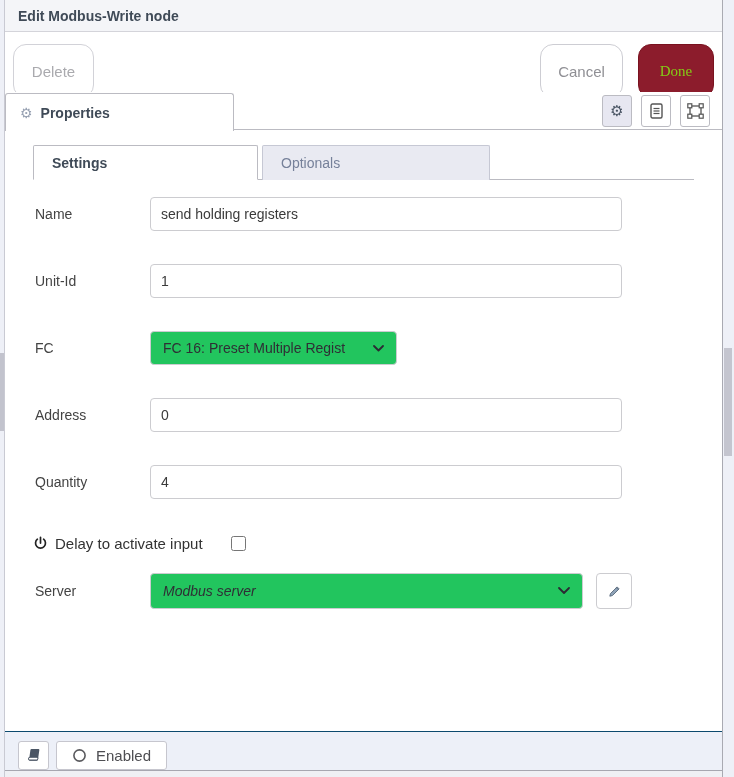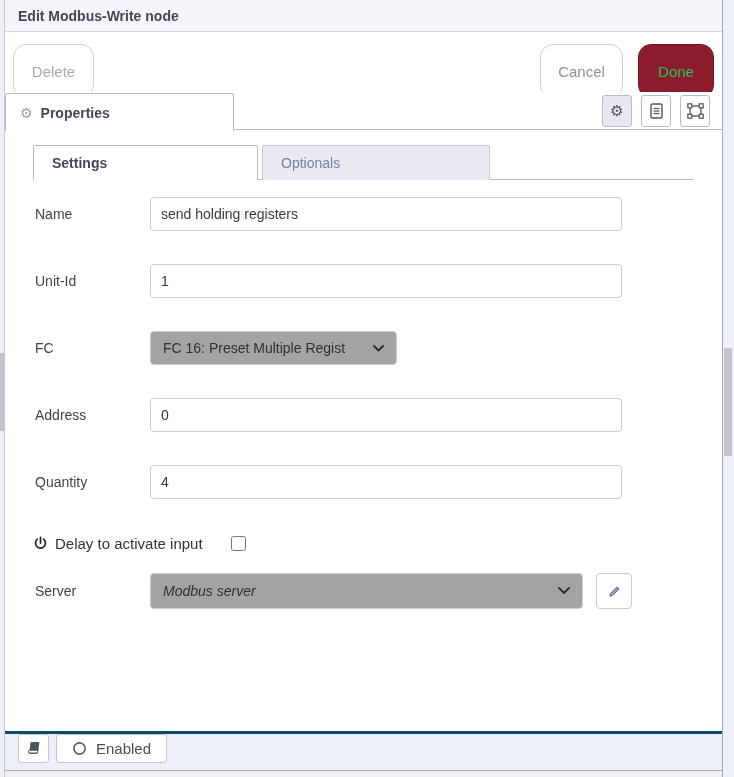--- a/index.html
+++ b/index.html
@@ -14,52 +14,52 @@
 
   .tray { position:absolute; left:5px; top:0; width:717px; height:771px; background:#fff; display:flex; flex-direction:column; border-bottom:1px solid #a7a7b0; }
   .bottom-strip { position:absolute; left:0; bottom:0; width:100%; height:6px; background:#eff0f4; z-index:1; }
 
   .tray-header { flex:none; height:32px; background:#f4f5f8; border-bottom:1px solid #d4d4da; display:flex; align-items:center; padding-left:13px; font-weight:bold; color:#3f4a57; }
 
   .tray-toolbar { flex:none; height:60px; position:relative; background:#fff; }
   .btn { position:absolute; top:12px; height:54px; border-radius:13px; font-size:15px; display:flex; align-items:center; justify-content:center; cursor:pointer; font-family:inherit; }
   .btn-delete { left:8px; width:81px; background:#fff; border:1px solid #d2d2d8; color:#aaaaae; }
   .btn-cancel { right:99px; width:83px; background:#fff; border:1px solid #cdcdd3; color:#8f8f94; }
-  .btn-done  { right:8px; width:76px; border:1px solid #79121f; color:#22c55e; }
+  .btn-done  { right:8px; width:76px; border:1px solid #79121f; color:#84cc16;font-family:Liberation Serif, serif; }
 
   .tab-row { flex:none; height:38px; position:relative; border-bottom:1px solid #bbbbc2; background:#fff; }
   .properties-tab { position:absolute; left:0; top:1px; height:38px; width:229px; background:#fff; border:1px solid #bbbbc2; border-bottom:none; border-radius:3px 3px 0 0; display:flex; align-items:center; gap:8px; padding-left:14px; z-index:2; }
   .properties-tab .gear-glyph { font-family:"DejaVu Sans", sans-serif; font-size:14px; color:#97a1b2; line-height:1; }
   .properties-tab .ptab-label { font-weight:bold; color:#3f4a57; }
   .icon-btns { position:absolute; right:12px; top:3px; display:flex; gap:9px; }
   .icon-btn { width:30px; height:32px; border:1px solid #bbbbc2; border-radius:3px; background:#fff; display:flex; align-items:center; justify-content:center; cursor:pointer; }
   .icon-btn.active { background:#e7e7f1; }
   .icon-btn .gear-glyph { font-family:"DejaVu Sans", sans-serif; font-size:15px; color:#4a5564; line-height:1; }
 
   .content { flex:1; background:#fff; position:relative; }
   .inner-tabs { margin:15px 28px 0 28px; display:flex; border-bottom:1px solid #bbbbc2; height:35px; }
   .itab { height:35px; display:flex; align-items:center; padding-left:18px; border-radius:2px 2px 0 0; cursor:pointer; }
   .itab.active { width:225px; background:#fff; border:1px solid #bbbbc2; border-bottom:1px solid #fff; margin-bottom:-1px; font-weight:bold; color:#3f4a57; z-index:1; }
   .itab.inactive { width:228px; margin-left:4px; background:#e9eaf2; border:1px solid #c6c8d4; border-bottom:none; color:#76819a; }
 
   .form { padding:17px 0 0 30px; }
   .row { display:flex; align-items:center; margin-bottom:33px; height:34px; }
   .lbl { width:115px; flex:none; color:#434343; }
   .txt { width:472px; height:34px; border:1px solid #ccccd0; border-radius:4px; padding:0 10px; font-size:14px; color:#3a3a3a; font-family:inherit; background:#fff; outline:none; }
-  .select { height:34px; border:1px solid #ccccd0; border-radius:4px; display:flex; align-items:center; justify-content:space-between; padding:0 12px; color:#2f2f35; background:#a3a3a3; cursor:pointer; }
+  .select { height:34px; border:1px solid #ccccd0; border-radius:4px; display:flex; align-items:center; justify-content:space-between; padding:0 12px; color:#2f2f35; background:#22c55e; cursor:pointer; }
   .select-fc { width:247px; }
   .select-server { width:433px; height:36px;font-style:italic; }
 
   .row.delay { height:22px; margin:20px 0 20px 0; }
   .delay-wrap { display:flex; align-items:center; gap:7px; color:#333; font-size:15px; margin-left:-2px; }
   .delay-checkbox { width:15px; height:15px; margin-left:28px; accent-color:#4a4a4a; cursor:pointer; }
 
   .edit-btn { width:36px; height:36px; border:1px solid #ccccd0; border-radius:4px; background:#fff; margin-left:13px; display:flex; align-items:center; justify-content:center; cursor:pointer; }
 
-  .tray-footer { flex:none; height:39px; background:#edf0f8; border-top:3px solid #0c4a6e; display:flex; align-items:flex-start; padding-left:13px; gap:7px; }
+  .tray-footer { flex:none; height:39px; background:#edf0f8; border-top:1px solid #0c4a6e; display:flex; align-items:flex-end; padding-left:13px; gap:7px; }
   .f-btn { height:29px; background:#fff; border:1px solid #c6c6ce; border-radius:3px; display:flex; align-items:center; justify-content:center; cursor:pointer; font-family:inherit; }
   .book-btn { width:31px; }
   .enabled-btn { padding:0 15px; gap:9px; color:#4e4e52; font-size:15px; display:flex; }
 
   svg { display:block; }
 </style>
 </head>
 <body>
 
 <div id="app">

